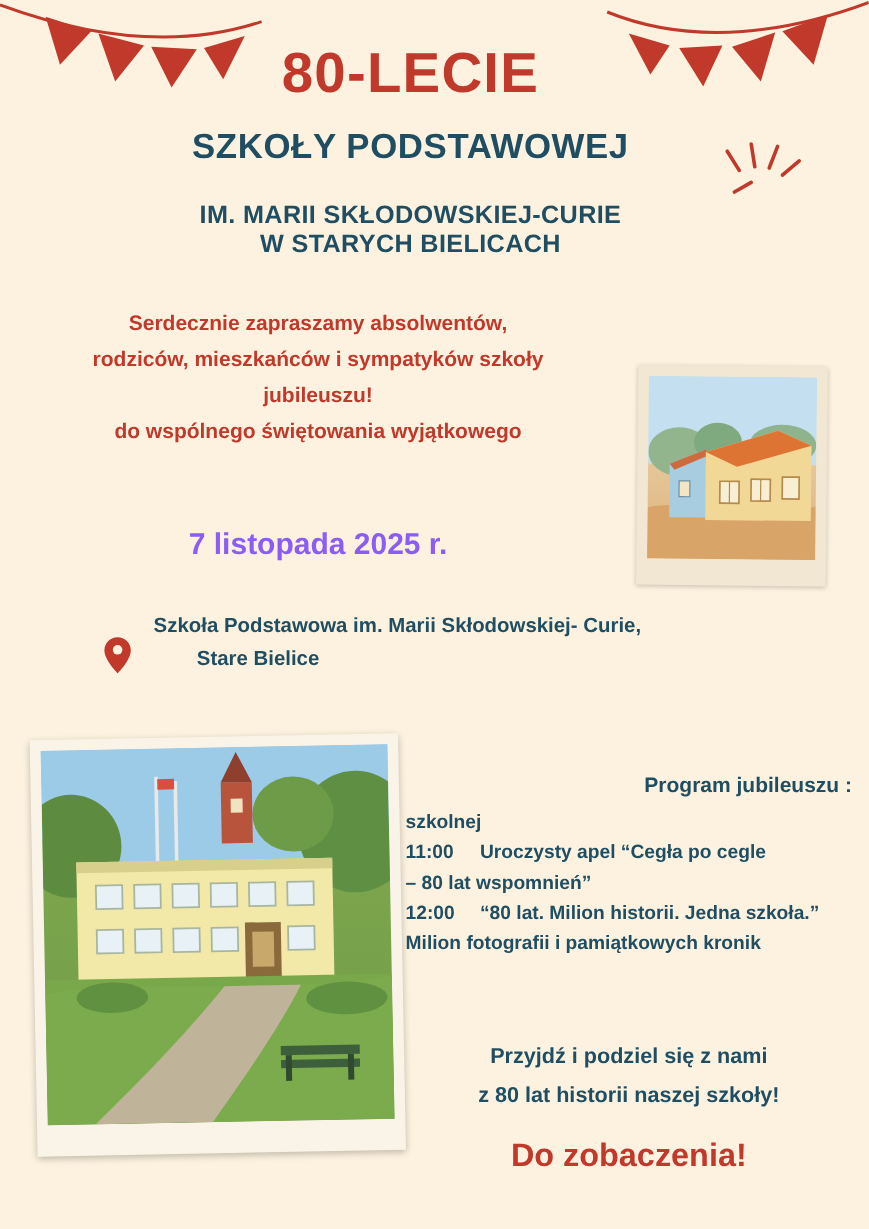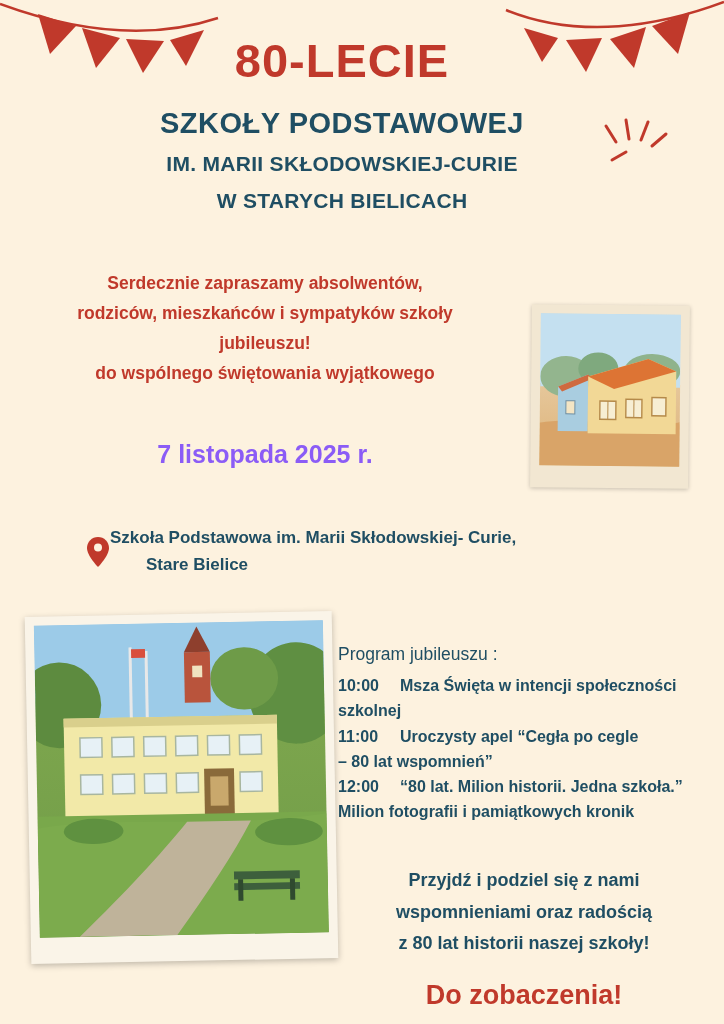--- a/index.html
+++ b/index.html
@@ -40,47 +40,46 @@
     line-height: 1.05;
   }
   .title-sub1 {
     margin-top: 22px;
     font-size: 29px;
     font-weight: bold;
     color: #1f4e63;
     letter-spacing: .5px;
   }
   .title-sub2 {
-    margin-top: 12px;
+    margin-top: 28px;
     font-size: 21px;
     font-weight: bold;
     color: #1f4e63;
     letter-spacing: .3px;
   }
   .title-sub3 {
-    margin-top: 13px;
     font-size: 21px;
     font-weight: bold;
     color: #1f4e63;
     letter-spacing: .3px;
   }
 
   
   .burst {
     position: absolute;
     top: 118px;
     left: 596px;
     width: 80px;
     height: 58px;
   }
 
   
   .invite {
     position: absolute;
-    top: 268px;
+    top: 254px;
     left: 40px;
     width: 450px;
     text-align: center;
     color: #c0392b;
     font-weight: bold;
     font-size: 17.5px;
     line-height: 1.72;
   }
 
   .date {
@@ -90,26 +89,26 @@
     width: 450px;
     text-align: center;
     color: #8b5cf6;
     font-weight: bold;
     font-size: 25px;
   }
 
   
   .location {
     position: absolute;
-    top: 524px;
+    top: 508px;
     left: 86px;
     width: 540px;
     display: flex;
-    align-items: center;
-    gap: 0;
+    align-items: flex-end;
+    gap: 18px;
   }
   .pin {
     flex: 0 0 auto;
     margin-top: 2px;
   }
   .loc-text {
     color: #1f4e63;
     font-weight: bold;
     font-size: 17px;
     line-height: 1.6;
@@ -158,22 +157,22 @@
 
   
   .program {
     position: absolute;
     top: 644px;
     left: 338px;
     width: 372px;
     color: #1f4e63;
   }
   .program-title {
-    text-align: left;
-    font-weight: normal;
+    text-align: right;
+    font-weight: bold;
     font-size: 17.5px;
     margin-bottom: 8px;
   }
   .program-list {
     font-size: 16px;
     font-weight: bold;
     line-height: 1.58;
   }
   .prog-row { display: block; }
   .prog-time { display: inline-block; min-width: 62px; }
@@ -334,38 +333,34 @@
       <ellipse cx="56" cy="212" rx="30" ry="13" fill="#5f9140"></ellipse>
       <ellipse cx="252" cy="216" rx="34" ry="14" fill="#5f9140"></ellipse>
     </svg>
   </div>
 </div>
 
 <div class="program">
   <div class="program-title">Program jubileuszu :</div>
   <div class="program-list">
     <div class="prog-row">
-      <span class="prog-time">10:00</span><span>Msza Święta w intencji społeczności</span>
-    </div>
-    <div class="prog-row">
       <span>szkolnej</span>
     </div>
     <div class="prog-row">
       <span class="prog-time">11:00</span><span>Uroczysty apel  “Cegła po cegle</span>
     </div>
     <div class="prog-row">
       <span>– 80 lat wspomnień”</span>
     </div>
     <div class="prog-row">
       <span class="prog-time">12:00</span><span>“80 lat. Milion historii. Jedna szkoła.”</span>
     </div>
     <div class="prog-row">
       <span>Milion fotografii  i pamiątkowych kronik</span>
     </div>
   </div>
 </div>
 
 <div class="closing">
   <div>Przyjdź i podziel się z nami</div>
-  <div>wspomnieniami oraz radością</div>
   <div>z 80 lat historii naszej szkoły!</div>
   <div class="closing-final">Do zobaczenia!</div>
 </div>
 
 </body></html>

